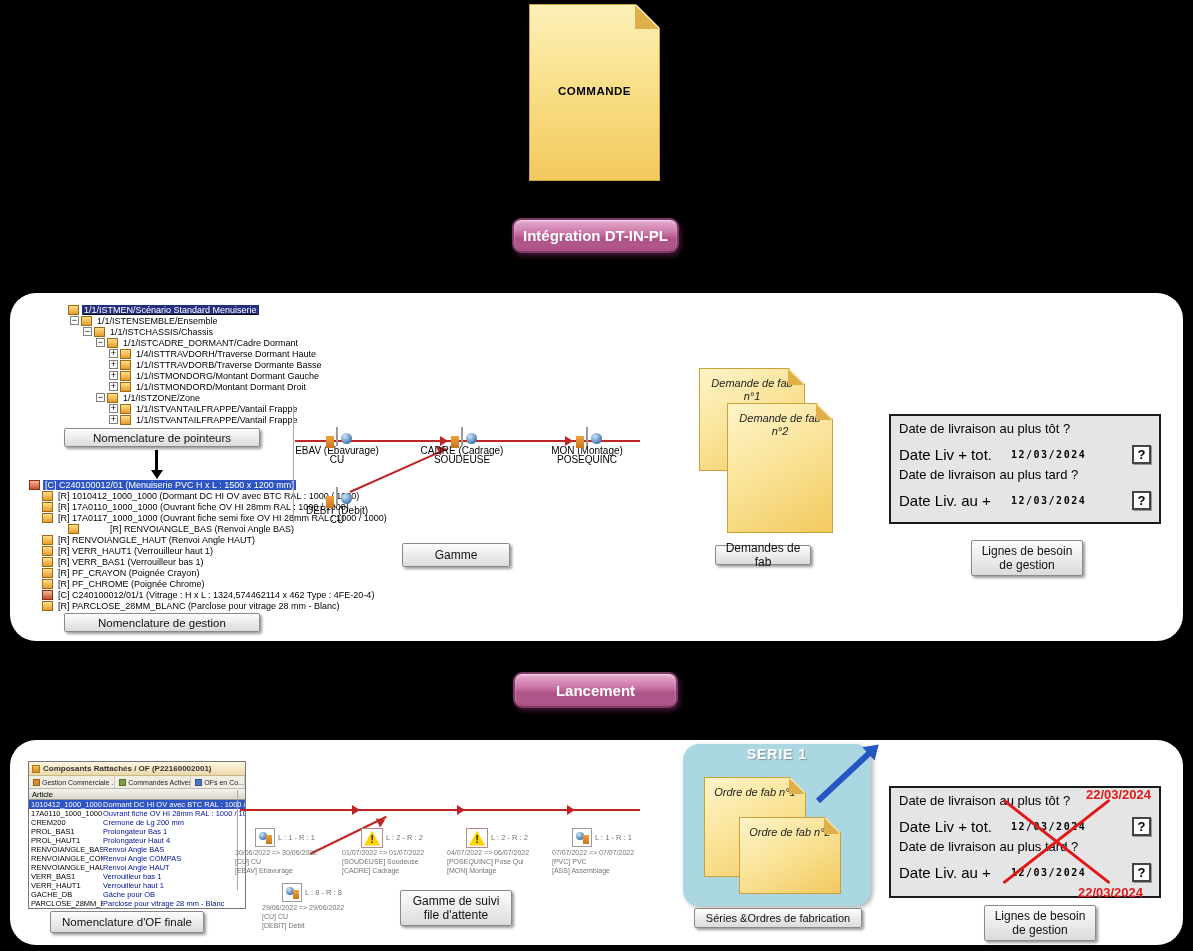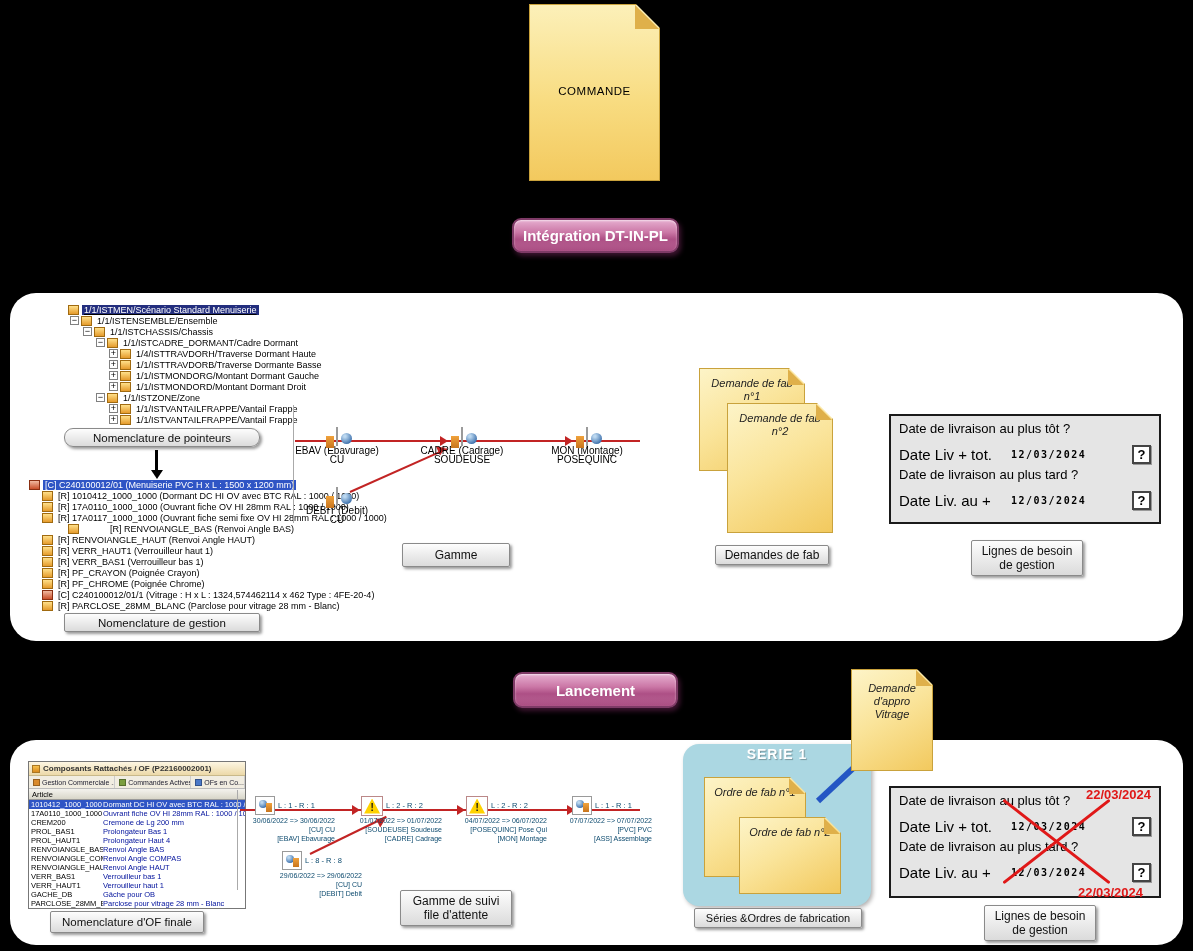--- a/index.html
+++ b/index.html
@@ -17,21 +17,21 @@
 background:linear-gradient(180deg,#e6aed0 0%,#cb77a6 40%,#ad4f85 62%,#bd639312 100%),linear-gradient(180deg,#e6aed0,#a84a80);
 border:2px solid #7e3a66;box-shadow:inset 0 1px 2px rgba(255,255,255,.6),2px 3px 5px rgba(90,30,70,.7);}
 #btn-integration{left:512px;top:218px;width:167px;height:35px;}
 #btn-lancement{left:513px;top:672px;width:165px;height:36px;z-index:3;}
 
 
 .doc{position:absolute;left:529px;top:4px;width:131px;height:177px;border:1px solid #c9a23c;
 background:linear-gradient(180deg,#fcf0b9 0%,#f8dc81 55%,#f3c95e 100%);
 clip-path:polygon(0 0,calc(100% - 24px) 0,100% 24px,100% 100%,0 100%);}
 .doc .fold{position:absolute;top:0;right:0;width:24px;height:24px;background:#dfb04a;clip-path:polygon(0 0,100% 100%,0 100%);}
-.doc .dtext{position:absolute;left:0;right:0;top:80px;text-align:center;font-size:11.5px;letter-spacing:.5px;}
+.doc .dtext{position:absolute;left:0;right:0;top:80px;text-align:center;font-size:11.5px;letter-spacing:.5px;font-weight:bold;}
 .note{position:absolute;border:1px solid #c9a23c;filter:drop-shadow(2px 3px 3px rgba(0,0,0,.45));
 background:linear-gradient(150deg,#fdf4c8 0%,#fae49a 45%,#f2c95e 100%);
 clip-path:polygon(0 0,calc(100% - 16px) 0,100% 16px,100% 100%,0 100%);}
 .note .fold{position:absolute;top:0;right:0;width:16px;height:16px;background:#dfb04a;clip-path:polygon(0 0,100% 100%,0 100%);}
 .note .ntext{font-style:italic;font-size:11px;text-align:center;padding-top:8px;line-height:13px;color:#222;}
 
 
 .glabel{position:absolute;display:flex;align-items:center;justify-content:center;text-align:center;
 background:linear-gradient(180deg,#fdfdfd,#dbdbdb);border:1px solid #8a8a8a;border-radius:2px;
 box-shadow:2px 2px 3px rgba(0,0,0,.4);font-size:12px;line-height:14px;color:#111;padding:1px 4px;}
@@ -64,21 +64,21 @@
 .iconbox.sm{width:20px;height:19px;}
 .sm.machine::before{left:3px;top:3px;width:8px;height:8px;}
 .sm.machine::after{right:2px;top:6px;width:6px;height:9px;}
 .warnbox{width:22px;height:20px;border:1px solid #bb8888;background:#fff;position:relative;flex:none;z-index:2;}
 .warnbox .tri{position:absolute;left:2px;top:2px;width:16px;height:15px;background:#ffd200;clip-path:polygon(50% 0,100% 100%,0 100%);}
 .warnbox::after{content:"!";position:absolute;left:0;right:0;top:5px;text-align:center;font-size:10px;font-weight:bold;color:#111;}
 
 .gnode{position:absolute;width:90px;text-align:center;z-index:2;}
 .gnode .iconbox{margin:0 auto;}
 .gnode .gl{font-size:10px;line-height:9px;white-space:nowrap;}
-.fnode{position:absolute;width:100px;text-align:right;color:#0c4a6e;z-index:2;}
+.fnode{position:absolute;width:100px;text-align:left;color:#737373;z-index:2;margin-top:32px;}
 .fnode .toprow{display:flex;align-items:center;justify-content:center;gap:3px;height:21px;}
 .fnode .lr{font-size:7.5px;white-space:nowrap;}
 .fnode .ln{font-size:7px;line-height:9px;white-space:nowrap;}
 
 
 .datebox{position:absolute;background:#e5e5e5;border:2px solid #1a1a1a;padding:5px 8px 2px;}
 .db-q{font-size:13px;height:21px;}
 .db-row{display:flex;align-items:center;height:25px;}
 .db-label{font-size:15px;width:112px;flex:none;}
 .db-date{font-size:10px;font-weight:bold;font-family:"DejaVu Sans Mono",monospace;letter-spacing:1.5px;}
@@ -172,21 +172,21 @@
         <span class="exp"></span>
         <span class="ticon"></span>
         <span class="tlabel">1/1/ISTVANTAILFRAPPE/Vantail Frappe</span>
       </div>
         <div class="trow plus" style="padding-left: 52px;">
         <span class="exp"></span>
         <span class="ticon"></span>
         <span class="tlabel">1/1/ISTVANTAILFRAPPE/Vantail Frappe</span>
       </div>
       </div>
-    <div class="glabel" style="left:54px;top:135px;width:196px;height:19px;font-size:11.5px;border-radius:9px;">Nomenclature de pointeurs</div>
+    <div class="glabel" style="left:54px;top:135px;width:196px;height:19px;font-size:11.5px;">Nomenclature de pointeurs</div>
 
     <div class="blkline" style="left:145px;top:157px;height:21px;"></div>
     <div class="blkhead" style="left:141px;top:177px;"></div>
 
     <div class="tree" style="left:8px;top:186px;width:370px;">
 
     <div class="trow sel leafrow kindC" style="padding-left: 0px;">
         <span class="exp"></span>
         <span class="ticon"></span>
         <span class="tlabel">[C] C240100012/01 (Menuiserie PVC H x L : 1500 x 1200 mm)</span>
@@ -285,45 +285,41 @@
         <div>n°1</div>
       </div>
     </div>
     <div class="note" style="left:717px;top:110px;width:106px;height:130px;">
       <div class="fold"></div>
       <div class="ntext">
         <div>Demande de fab</div>
         <div>n°2</div>
       </div>
     </div>
-    <div class="glabel" style="left:705px;top:252px;width:114px;height:20px;">Demandes de fab</div>
+    <div class="glabel" style="left:705px;top:252px;width:96px;height:20px;">Demandes de fab</div>
 
     <div class="datebox" style="left:879px;top:121px;width:272px;height:110px;">
       <div class="db-q">Date de livraison au plus tôt ?</div>
       <div class="db-row">
         <span class="db-label">Date Liv + tot.</span>
         <span class="db-date">12/03/2024</span>
         <span class="qmark">?</span>
       </div>
       <div class="db-q">Date de livraison au plus tard  ?</div>
       <div class="db-row">
         <span class="db-label">Date Liv. au +</span>
         <span class="db-date">12/03/2024</span>
         <span class="qmark">?</span>
       </div>
     </div>
     <div class="glabel" style="left:961px;top:247px;width:112px;height:36px;">Lignes de besoin de gestion</div>
   </div>
 
   <div class="pinkbtn" id="btn-lancement">Lancement</div>
 
-  <div class="note" style="left:851px;top:669px;width:82px;height:102px;z-index:6;">
-    <div class="fold"></div>
-    <div class="ntext" style="padding:12px 6px 0;">Demande d'appro Vitrage</div>
-  </div>
   <div class="bluearrow" style="left:818px;top:798px;width:70px;transform:rotate(-43deg);"></div>
 
   <div class="panel" id="panel2">
 
     <div class="ofwin" style="left:18px;top:21px;">
       <div class="of-title">
         <span class="wicon"></span>
         <span>Composants Rattachés / OF (P22160002001)</span>
       </div>
       <div class="of-tabs">

